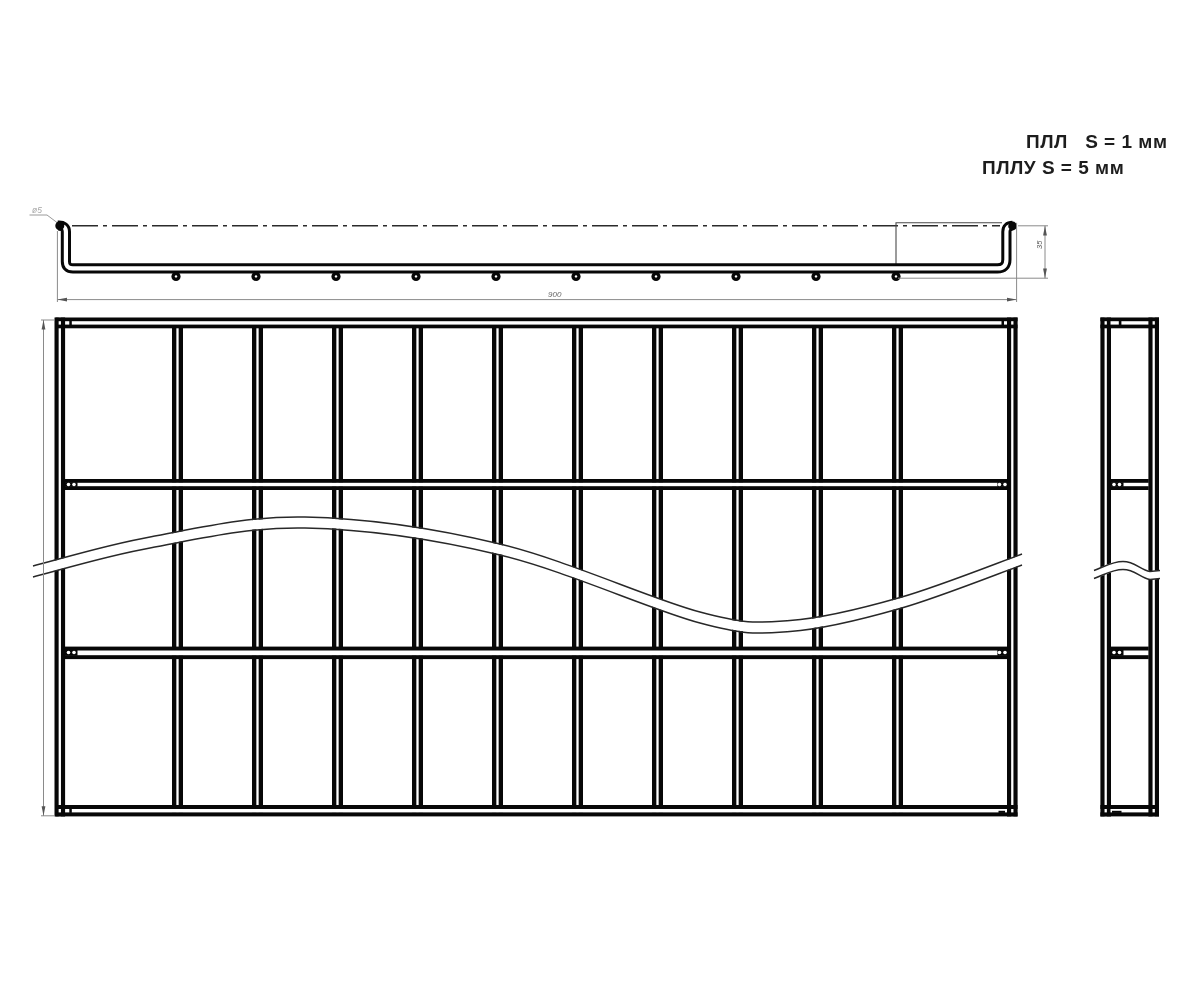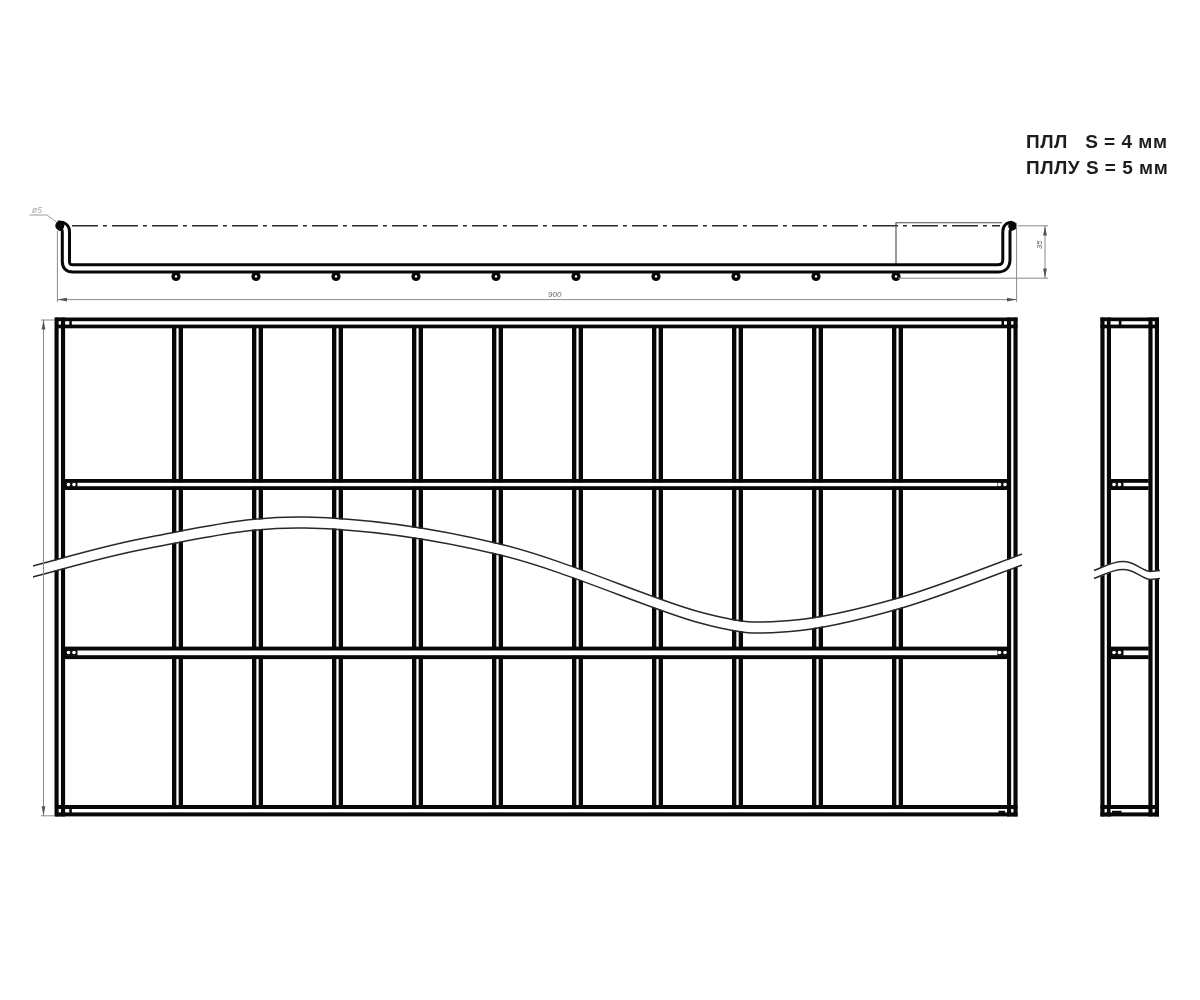--- a/index.html
+++ b/index.html
@@ -4,23 +4,23 @@
 <style>
   html,body{margin:0;padding:0;background:#ffffff;}
   .page{position:relative;width:1200px;height:1000px;background:#fff;overflow:hidden;
         font-family:"Liberation Sans", sans-serif;}
   .lbl{position:absolute;color:#1d1d1d;font-weight:bold;font-size:19px;letter-spacing:0.5px;white-space:pre;}
 </style>
 </head>
 <body>
 <div class="page">
 
-<div class="lbl" style="left:1026px;top:131px;">ПЛЛ   S = 4 мм</div>
-
-<div class="lbl" style="left:1026px;top:157px;">ПЛЛУ S = 5 мм</div>
+<div class="lbl" style="left:1026px;top:131px;">ПЛЛ   S = 1 мм</div>
+
+<div class="lbl" style="left:982px;top:157px;">ПЛЛУ S = 5 мм</div>
 
 <svg width="1200" height="1000" viewBox="0 0 1200 1000" style="position:absolute;left:0;top:0;">
 <defs></defs>
 
 <g>
 
 <g stroke="#9a9a9a" stroke-width="1" fill="none">
   <path d="M 29.5 215 H 47 L 57 222.5"></path>
 </g>
 

